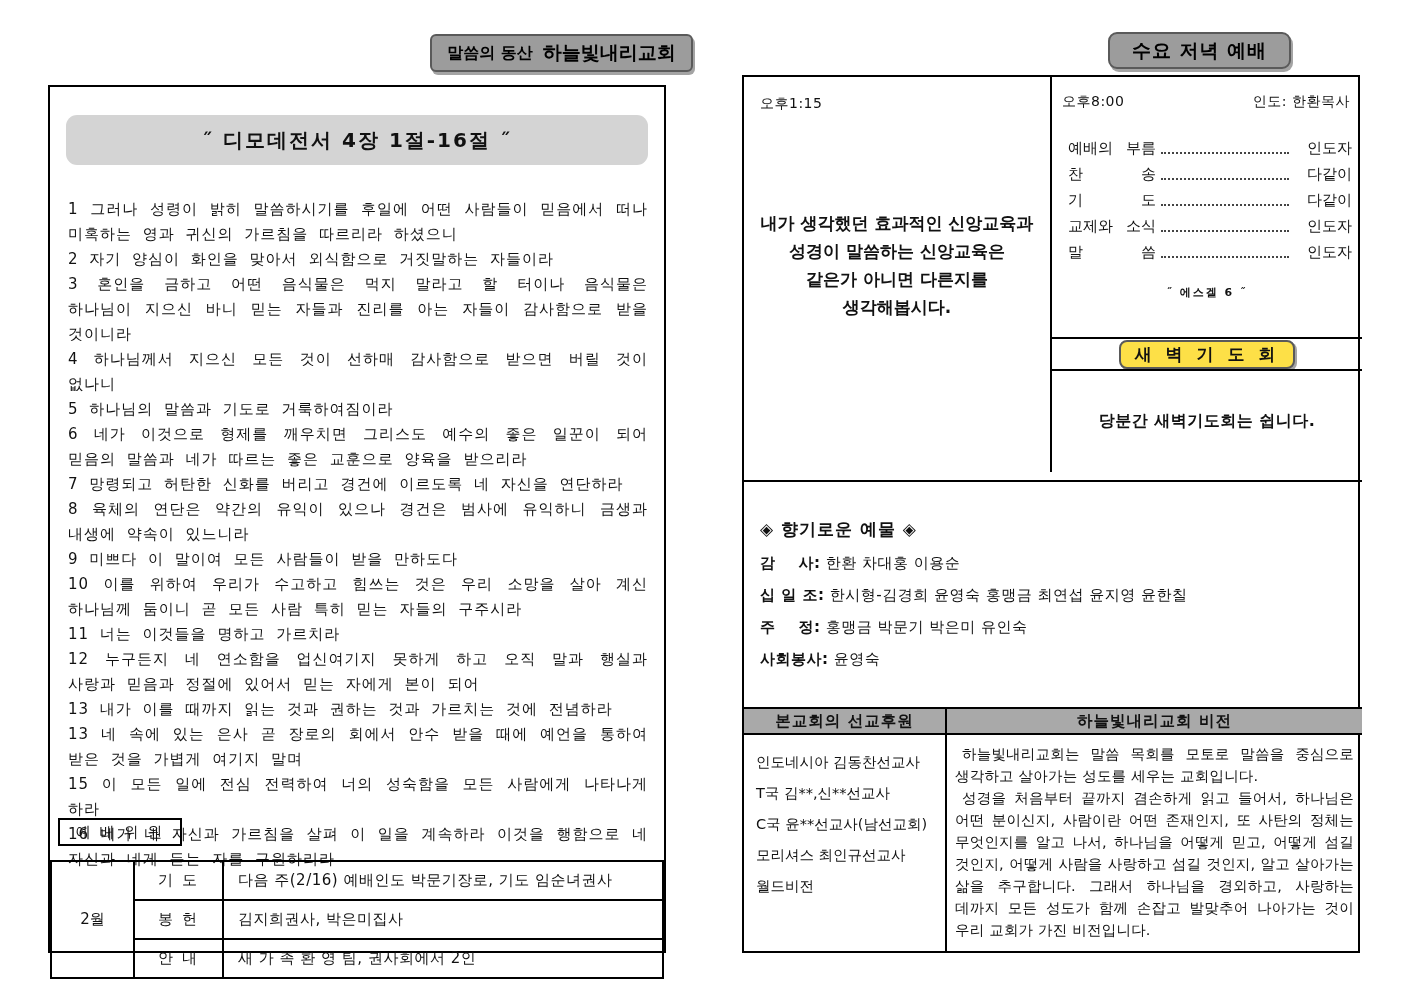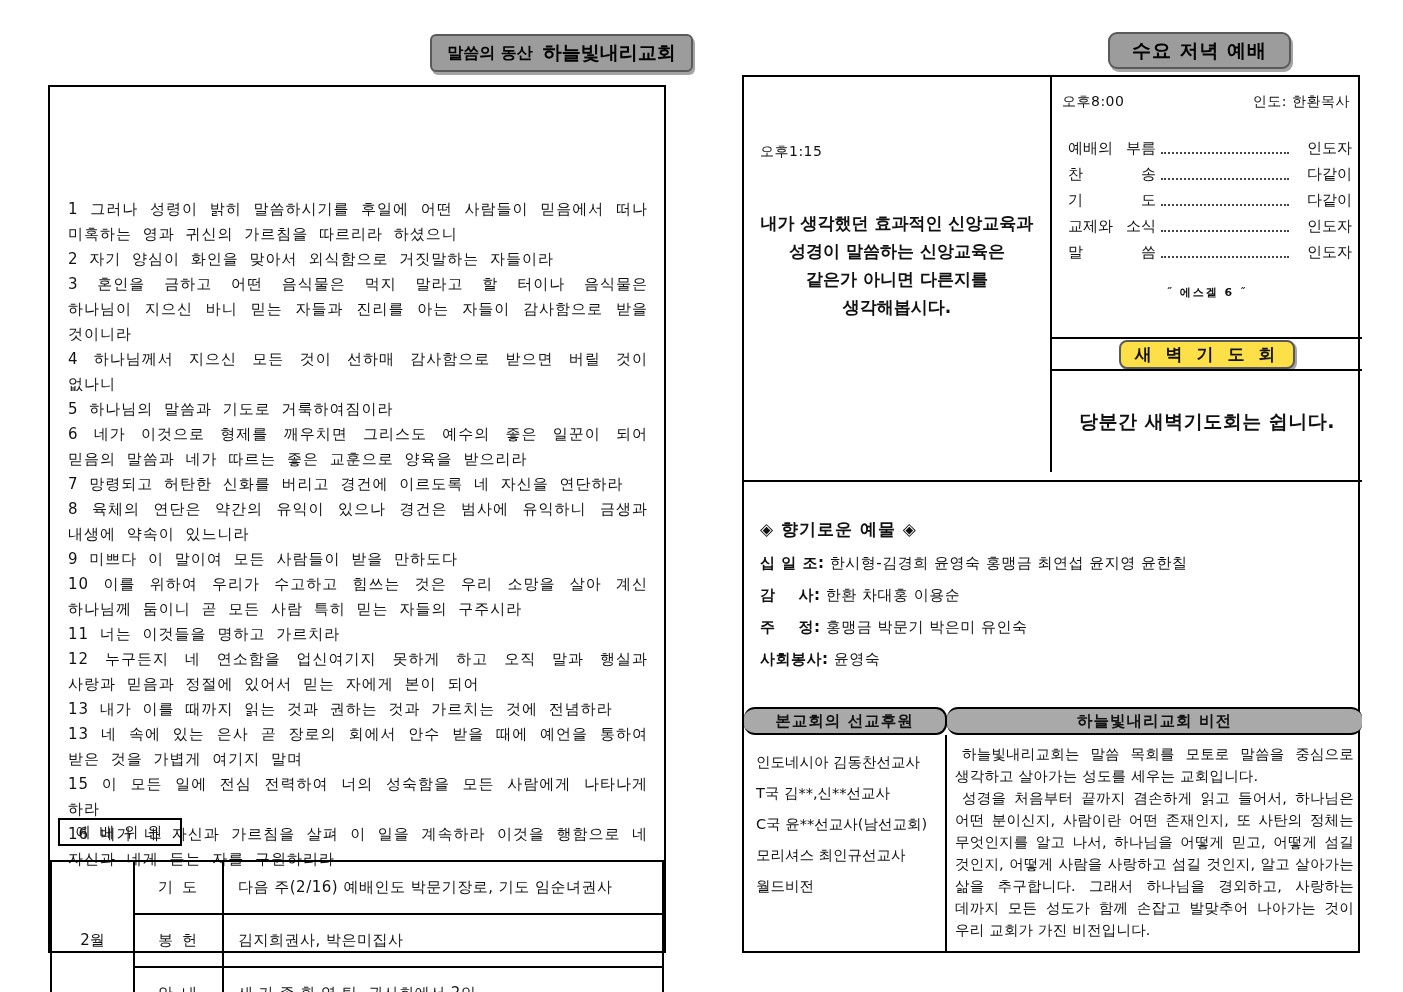--- a/index.html
+++ b/index.html
@@ -45,29 +45,29 @@
   .committee-box {
     position:absolute; left:8px; top:731px; width:124px; height:28px;
     border:2px solid #000; display:flex; align-items:center; justify-content:center;
     font-size:15px; letter-spacing:2px;
   }
   .committee-table {
     position:absolute; left:0; right:0; top:773px;
     width:100%; border-collapse:collapse; table-layout:fixed;
     font-size:15px;
   }
-  .committee-table td { border:2px solid #000; height:31px; padding:16px 4px; }
+  .committee-table td { border:2px solid #000; height:31px; padding:9px 4px; }
   .committee-table td.month { width:83px; text-align:center; }
   .committee-table td.lbl   { width:89px; text-align:center; letter-spacing:2px; }
   .committee-table td.val   { text-align:left; padding-left:14px; letter-spacing:.5px; }
 
   
   .rp-cell { position:absolute; overflow:hidden; }
   .share-cell { left:0; top:0; width:308px; height:395px; border-right:2px solid #000; }
-  .share-time { position:absolute; left:16px; top:18px; font-size:14px; letter-spacing:.5px;margin-top:48px; }
+  .share-time { position:absolute; left:16px; top:18px; font-size:14px; letter-spacing:.5px; }
   .share-discussion {
     position:absolute; left:0; right:0; top:132px;
     text-align:center; font-weight:bold; font-size:17px; line-height:28px;
     word-break:keep-all;
   }
   .wed-cell { left:308px; top:0; right:0; width:310px; height:260px; }
   .wed-head {
     position:absolute; left:10px; right:12px; top:16px;
     display:flex; justify-content:space-between; font-size:14px; letter-spacing:.5px;
   }
@@ -85,32 +85,32 @@
     border-top:2px solid #000; border-bottom:2px solid #000;
     display:flex; align-items:center; justify-content:center;
   }
   .dawn-badge {
     background:#fde047; border:2px solid #5a5a5a; border-radius:8px;
     box-shadow:2px 2px 0 rgba(90,90,90,.55);
     padding:1px 14px; font-size:17px; font-weight:bold; letter-spacing:4px;
   }
   .dawn-cell { left:308px; top:294px; width:310px; height:101px;
     display:flex; align-items:center; justify-content:center; }
-  .dawn-notice { font-weight:bold; font-size:19px; letter-spacing:.5px; }
+  .dawn-notice { font-weight:bold; font-size:16px; letter-spacing:.5px; }
 
   .offer-cell { left:0; top:395px; right:0; width:618px; height:235px; border-top:2px solid #000; padding:36px 16px 0 16px;margin-top:8px; }
   .offer-title { font-weight:bold; font-size:17px; letter-spacing:1px; }
   .offer-item  { margin-top:13px; font-size:15px; letter-spacing:.5px; }
   .offer-item .off-label { font-weight:bold; white-space:pre; }
 
   .mission-head-row { left:0; top:630px; width:618px; height:28px; display:flex; }
   .mission-head {
     background:#a9a9a9; border-top:2px solid #000; border-bottom:2px solid #000;
     display:flex; align-items:center; justify-content:center;
-    font-weight:bold; font-size:15.5px; letter-spacing:1px;border-radius:11px;
+    font-weight:bold; font-size:15.5px; letter-spacing:1px;
   }
   .mh-left  { width:203px; border-right:2px solid #000; }
   .mh-right { flex:1; }
 
   .mission-left-cell { left:0; top:658px; width:203px; height:216px; border-right:2px solid #000; padding:12px 6px 0 12px; }
   .mission-left-cell .ms-line { font-size:14.5px; line-height:31px; white-space:nowrap; }
 
   .vision-cell { left:203px; top:658px; right:0; width:415px; height:216px; padding:8px 8px 0 8px; }
   .vision-cell p {
     font-size:14.5px; line-height:22px; text-align:justify;
@@ -123,20 +123,21 @@
 <div class="canvas">
 
   <div class="badge badge-church">
     <span>말씀의 동산</span>
     <span class="church-name">하늘빛내리교회</span>
   </div>
   <div class="badge badge-wed">수요 저녁 예배</div>
 
   <div class="page-box left-page">
 
+    <div class="title-bar">˝ 디모데전서 4장 1절-16절  ˝</div>
 
     <div class="verses">
       <div class="verse">1 그러나 성령이 밝히 말씀하시기를 후일에 어떤 사람들이 믿음에서 떠나 미혹하는 영과 귀신의 가르침을 따르리라 하셨으니</div>
       <div class="verse">2 자기 양심이 화인을 맞아서 외식함으로 거짓말하는 자들이라</div>
       <div class="verse">3 혼인을 금하고 어떤 음식물은 먹지 말라고 할 터이나 음식물은 하나님이 지으신 바니 믿는 자들과 진리를 아는 자들이 감사함으로 받을 것이니라</div>
       <div class="verse">4 하나님께서 지으신 모든 것이 선하매 감사함으로 받으면 버릴 것이 없나니</div>
       <div class="verse">5 하나님의 말씀과 기도로 거룩하여짐이라</div>
       <div class="verse">6 네가 이것으로 형제를 깨우치면 그리스도 예수의 좋은 일꾼이 되어 믿음의 말씀과 네가 따르는 좋은 교훈으로 양육을 받으리라</div>
       <div class="verse">7 망령되고 허탄한 신화를 버리고 경건에 이르도록 네 자신을 연단하라</div>
       <div class="verse">8 육체의 연단은 약간의 유익이 있으나 경건은 범사에 유익하니 금생과 내생에 약속이 있느니라</div>
@@ -237,26 +238,26 @@
       <span class="dawn-badge">새 벽 기 도 회</span>
     </div>
 
     <div class="rp-cell dawn-cell">
       <span class="dawn-notice">당분간 새벽기도회는 쉽니다.</span>
     </div>
 
     <div class="rp-cell offer-cell">
       <div class="offer-title">◈  향기로운 예물  ◈</div>
       <div class="offer-item">
+        <span class="off-label">감    사:</span>
+        <span>한환 차대홍 이용순</span>
+      </div>
+      <div class="offer-item">
         <span class="off-label">십 일 조:</span>
         <span>한시형-김경희 윤영숙 홍맹금 최연섭 윤지영 윤한칠</span>
-      </div>
-      <div class="offer-item">
-        <span class="off-label">감    사:</span>
-        <span>한환 차대홍 이용순</span>
       </div>
       <div class="offer-item">
         <span class="off-label">주    정:</span>
         <span>홍맹금 박문기 박은미 유인숙</span>
       </div>
       <div class="offer-item">
         <span class="off-label">사회봉사:</span>
         <span>윤영숙</span>
       </div>
     </div>

